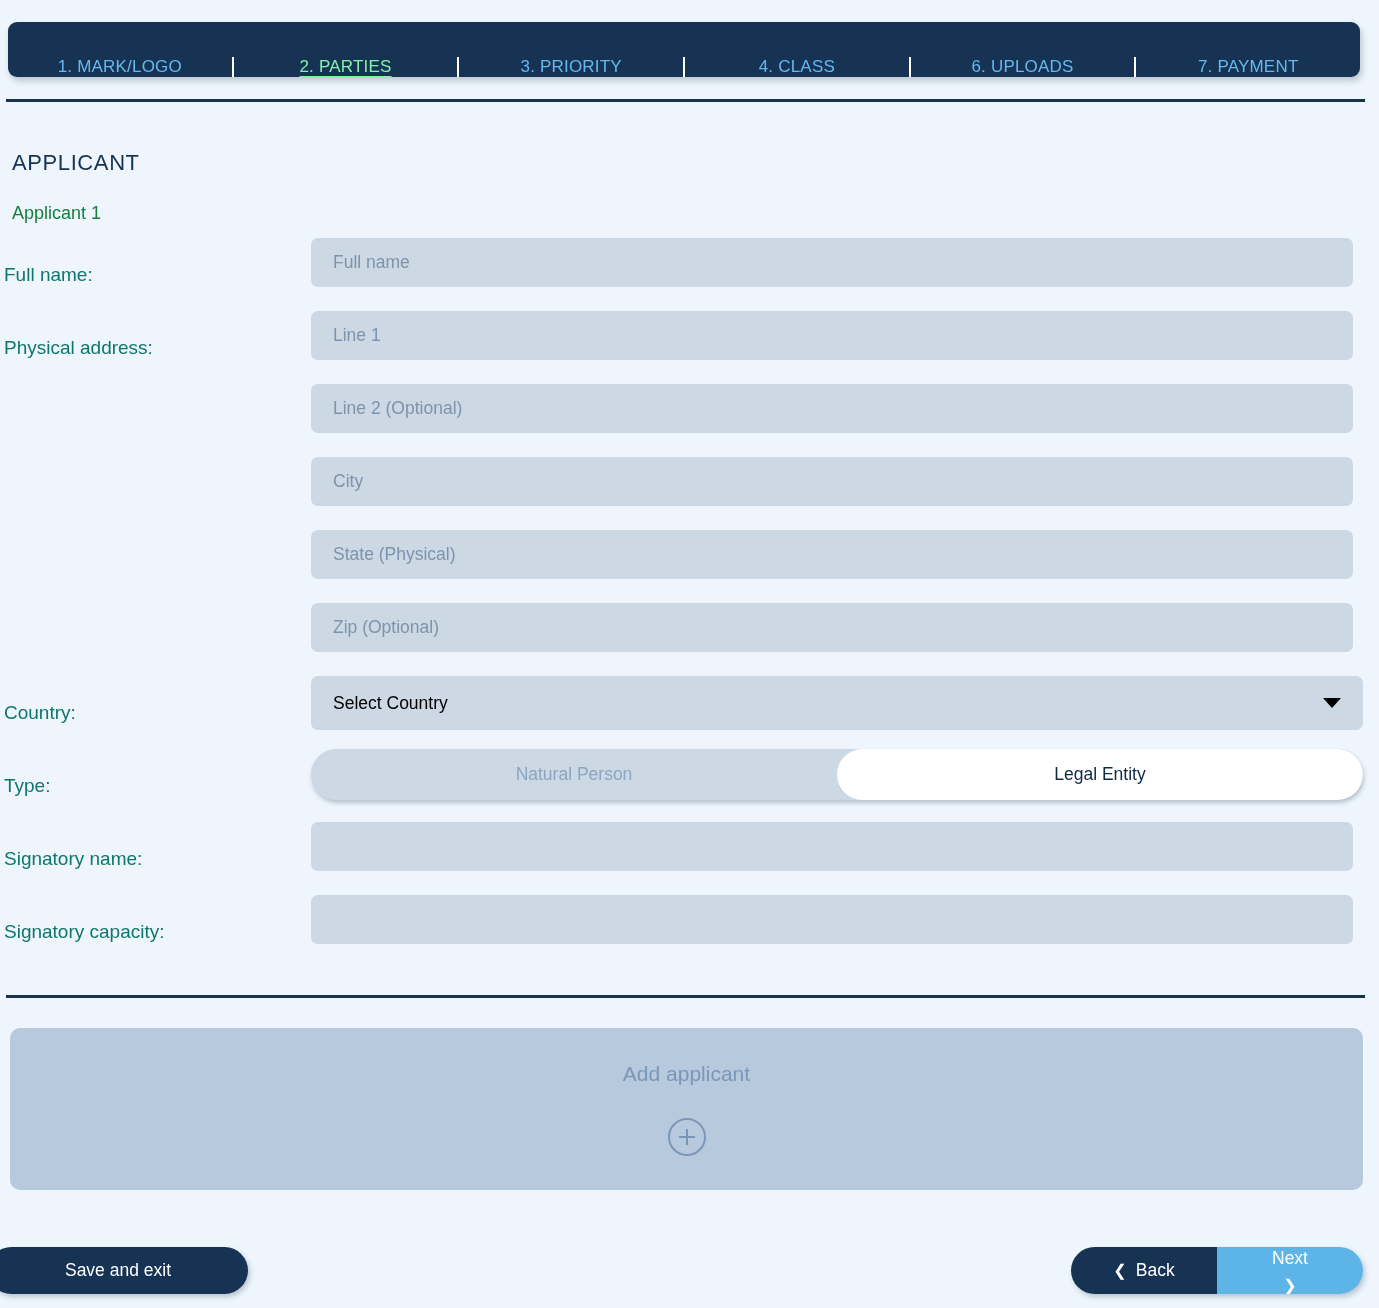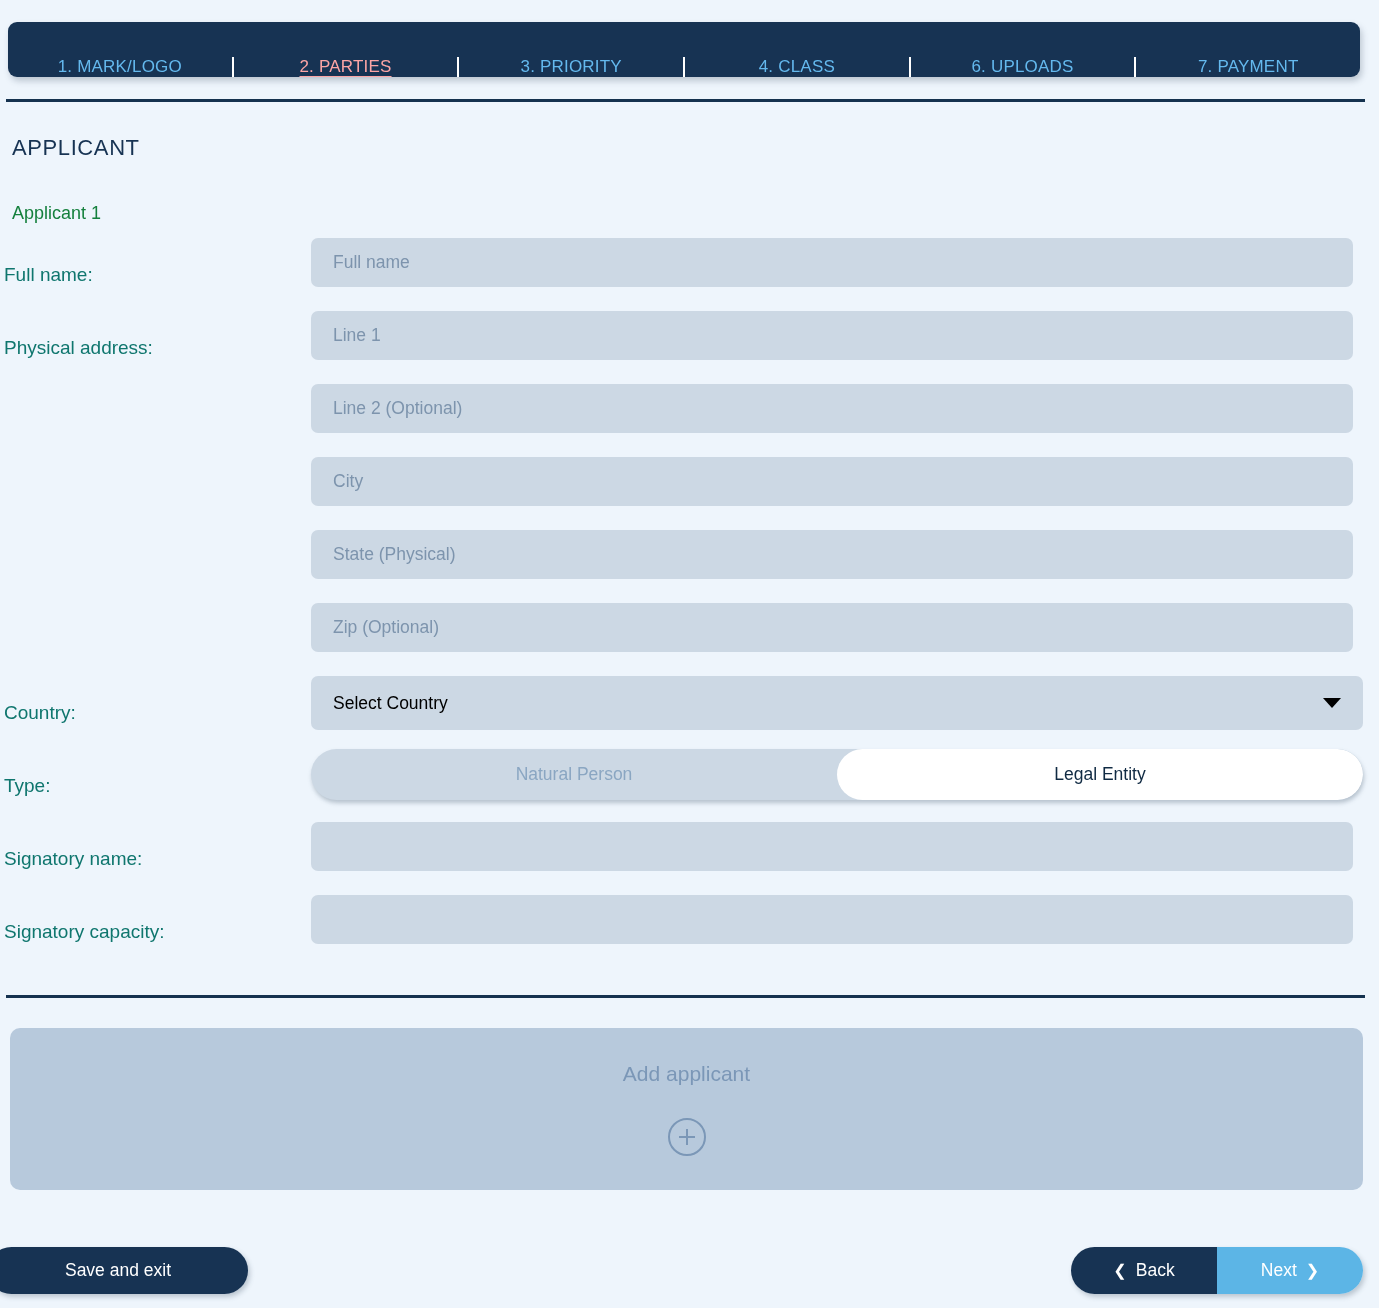--- a/index.html
+++ b/index.html
@@ -42,41 +42,41 @@
     color: #64b9ee;
     font-size: 17px;
     letter-spacing: 0.2px;
     border-right: 2px solid #ffffff;
     cursor: pointer;
     user-select: none;
     white-space: nowrap;
   }
   .tab:last-child { border-right: none; }
   .tab.active {
-    color: #fca5a5;
+    color: #86efac;
     text-decoration: underline;
     text-underline-offset: 4px;
   }
 
   
   .rule {
     position: absolute;
     left: 6px;
     width: 1359px;
     height: 3px;
     background: #15324f;
   }
   .rule.top { top: 99px; }
   .rule.bottom { top: 995px; }
 
   
   .section-title {
     position: absolute;
     left: 12px;
-    top: 135px;
+    top: 150px;
     font-size: 22px;
     color: #173353;
     letter-spacing: 0.6px;
   }
   .subsection-title {
     position: absolute;
     left: 12px;
     top: 203px;
     font-size: 18px;
     color: #15803d;
@@ -242,21 +242,21 @@
     display: flex;
     align-items: center;
     justify-content: center;
     gap: 9px;
     font-size: 17.5px;
     color: #ffffff;
     cursor: pointer;
     user-select: none;
   }
   .nav-back { background: #173353; }
-  .nav-next { background: #5cb5e6; }
+  .nav-next { background: #5cb5e6; flex-direction: column; }
   .chev { font-size: 16px; line-height: 1; }
 </style>
 </head>
 <body>
 
 <div id="page">
 
   <div class="tabbar" id="tabbar">
       <div class="tab">1. MARK/LOGO</div>
       <div class="tab active">2. PARTIES</div>

